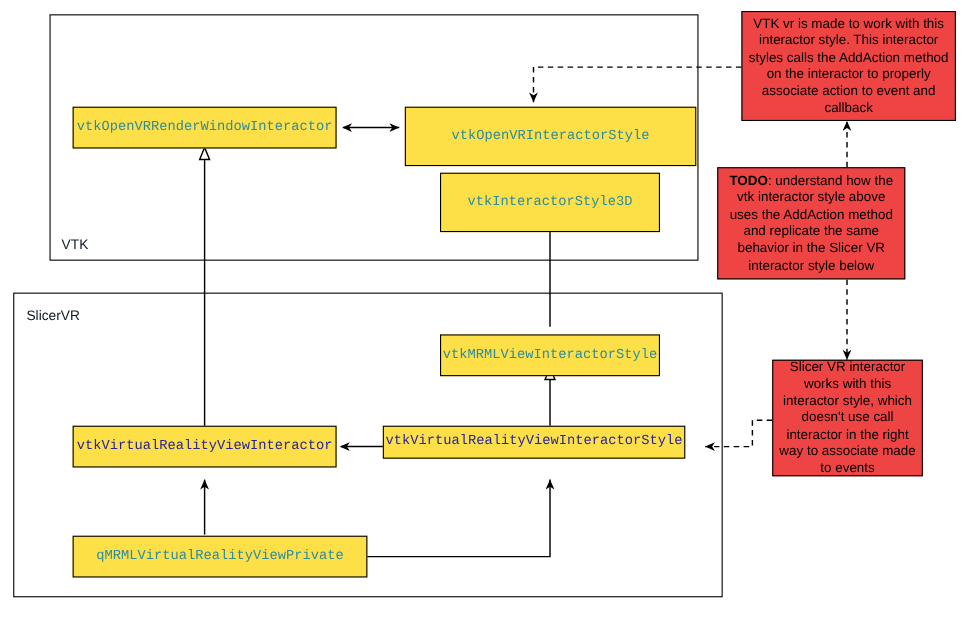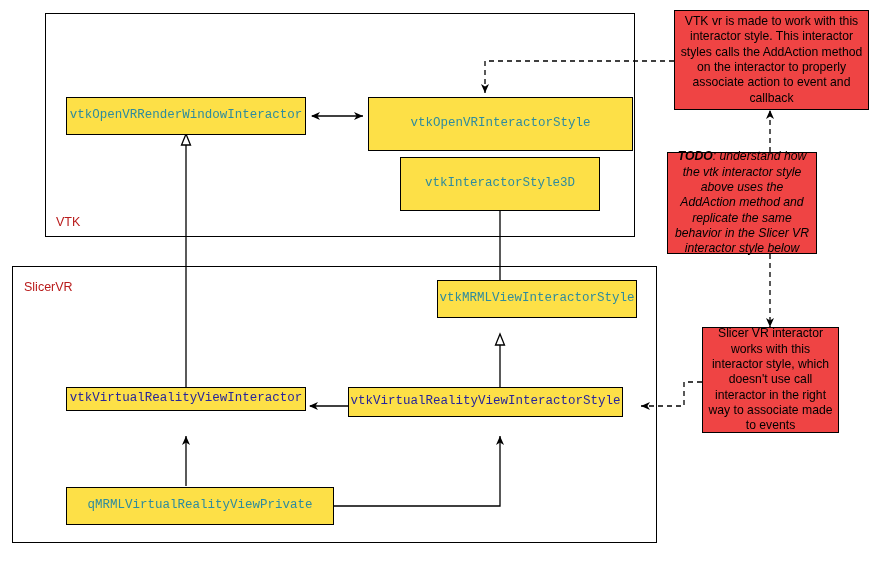--- a/index.html
+++ b/index.html
@@ -30,21 +30,21 @@
   .package {
     position: absolute;
     box-sizing: border-box;
     border: 1.3px solid #000000;
     background: transparent;
   }
   .package-label {
     position: absolute;
     font-family: "Liberation Sans", sans-serif;
     font-size: 12.5px;
-    color: #b91c1c;
+    color: #0f172a;
     white-space: nowrap;
     line-height: 1;
   }
   
   .clsbox {
     position: absolute;
     box-sizing: border-box;
     border: 1.3px solid #000000;
     background: #fde047;
     display: flex;
@@ -156,41 +156,41 @@
   </div>
 
   <div class="clsbox teal" style="left:368px; top:97px; width:265px; height:54px;">
     <span>vtkOpenVRInteractorStyle</span>
   </div>
 
   <div class="clsbox teal" style="left:400px; top:157px; width:200px; height:54px;">
     <span>vtkInteractorStyle3D</span>
   </div>
 
-  <div class="clsbox teal" style="left:400px; top:280px; width:200px; height:38px;margin-left:37px;">
+  <div class="clsbox teal" style="left:400px; top:304px; width:200px; height:38px;">
     <span>vtkMRMLViewInteractorStyle</span>
   </div>
 
-  <div class="clsbox navy" style="left:66px; top:387px; width:240px; height:24px;">
+  <div class="clsbox navy" style="left:66px; top:387px; width:240px; height:38px;">
     <span>vtkVirtualRealityViewInteractor</span>
   </div>
 
   <div class="clsbox navy" style="left:348px; top:387px; width:275px; height:30px;">
     <span>vtkVirtualRealityViewInteractorStyle</span>
   </div>
 
   <div class="clsbox teal" style="left:66px; top:487px; width:268px; height:38px;">
     <span>qMRMLVirtualRealityViewPrivate</span>
   </div>
 
   <div class="note" style="left:674px; top:10px; width:195px; height:100px;">
     <p>VTK vr is made to work with this interactor style. This interactor styles calls the AddAction method on the interactor to properly associate action to event and callback</p>
   </div>
 
-  <div class="note" style="left:667px; top:152px; width:150px; height:102px;font-style:italic;">
+  <div class="note" style="left:652px; top:152px; width:171px; height:102px;">
     <p><b>TODO</b><span>: </span><span>understand how the vtk interactor style above uses the AddAction method and replicate the same behavior in the Slicer VR interactor style below</span></p>
   </div>
 
   <div class="note" style="left:702px; top:327px; width:137px; height:106px;">
     <p>Slicer VR interactor works with this interactor style, which doesn't use call interactor in the right way to associate made to events</p>
   </div>
 
 </div>
 
 </body></html>

